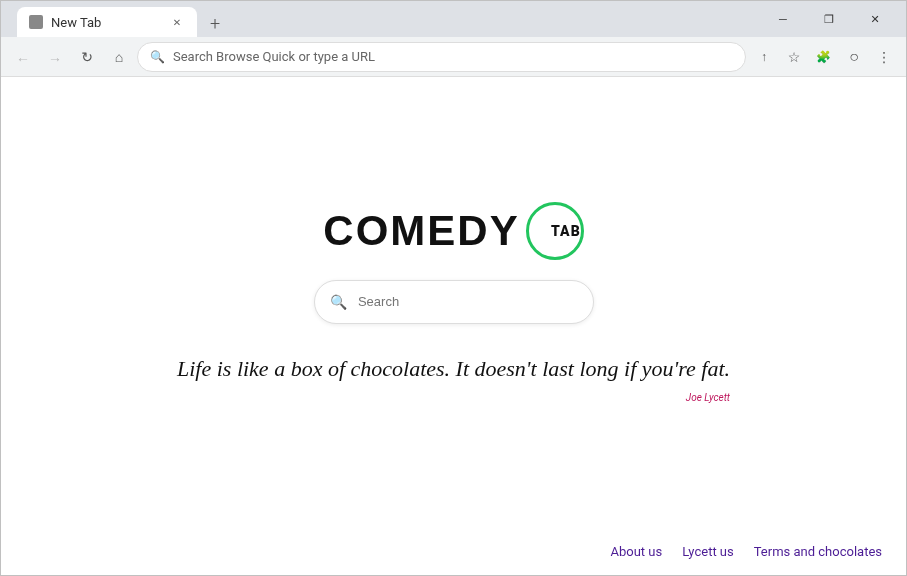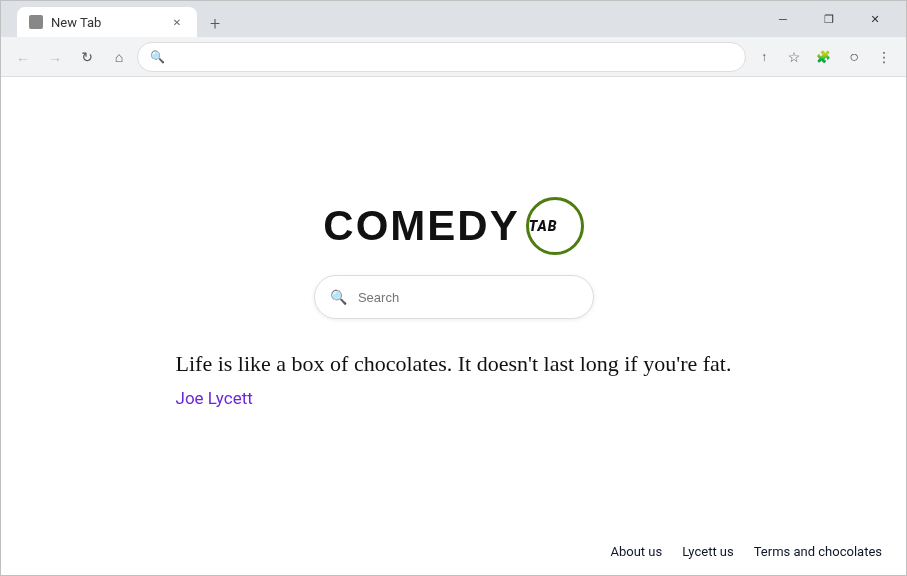--- a/index.html
+++ b/index.html
@@ -31,34 +31,34 @@
     .toolbar-right { display: flex; gap: 2px; }
 
     
     .browser-content { flex: 1; background: white; display: flex; flex-direction: column; align-items: center; position: relative; overflow: hidden; }
 
     
     .page-main { flex: 1; display: flex; flex-direction: column; align-items: center; justify-content: center; padding: 20px; gap: 20px; width: 100%; }
 
     .logo-area { display: flex; align-items: center; justify-content: center; }
     .logo-text { font-size: 42px; font-weight: 900; letter-spacing: 2px; color: #111; font-family: 'Arial Black', Arial, sans-serif; text-transform: uppercase; }
-    .logo-tab-badge { width: 58px; height: 58px; border: 3px solid #4d7c0f; border-radius: 50%; display: flex; align-items: center; justify-content: flex-start; margin-left: 6px; flex-shrink: 0; font-style: italic; }
+    .logo-tab-badge { width: 58px; height: 58px; border: 3px solid #22c55e; border-radius: 50%; display: flex; align-items: center; justify-content: flex-end; margin-left: 6px; flex-shrink: 0; }
     .logo-tab-text { font-size: 14px; font-weight: 900; color: #111; letter-spacing: 1px; }
 
     .search-bar { display: flex; align-items: center; background: white; border: 1px solid #ddd; border-radius: 24px; height: 44px; width: 280px; padding: 0 16px; gap: 10px; box-shadow: 0 1px 4px rgba(0,0,0,0.08); }
     .search-icon { color: #aaa; font-size: 14px; }
     .search-input { border: none; outline: none; font-size: 13px; color: #777; background: transparent; flex: 1; }
 
-    .quote-section { text-align: left; max-width: 680px; margin-top: 10px; }
+    .quote-section { text-align: right; max-width: 680px; margin-top: 10px; font-style: italic; }
     .quote-text { font-size: 22px; color: #111; line-height: 1.4; font-family: Georgia, serif; }
-    .quote-author { font-size: 17px; color: #6d28d9; margin-top: 8px; }
+    .quote-author { font-size: 10px; color: #be185d; margin-top: 8px; }
 
     
     .page-footer { padding: 16px 24px; display: flex; justify-content: flex-end; gap: 20px; width: 100%; }
-    .footer-link { font-size: 13px; color: #0f172a; text-decoration: none; cursor: pointer; }
+    .footer-link { font-size: 13px; color: #4c1d95; text-decoration: none; cursor: pointer; }
   </style>
 </head>
 <body>
 
 <div class="chrome-frame">
 
   <div class="title-bar">
 
     <div class="tab-bar" style="flex:1; display:flex; align-items:flex-end; height:36px; padding:6px 8px 0 8px; background:#dee1e6;">
       <div class="tab">
@@ -90,20 +90,21 @@
       <span>→</span>
     </button>
     <button class="toolbar-btn">
       <span>↻</span>
     </button>
     <button class="toolbar-btn">
       <span>⌂</span>
     </button>
     <div class="address-bar">
       <span class="address-bar-search-icon">🔍</span>
+      <span class="address-bar-text">Search Browse Quick or type a URL</span>
     </div>
     <div class="toolbar-right">
       <button class="toolbar-btn">
         <span style="font-size:12px;">↑</span>
       </button>
       <button class="toolbar-btn">
         <span>☆</span>
       </button>
       <button class="toolbar-btn">
         <span style="font-size:12px;">🧩</span>

